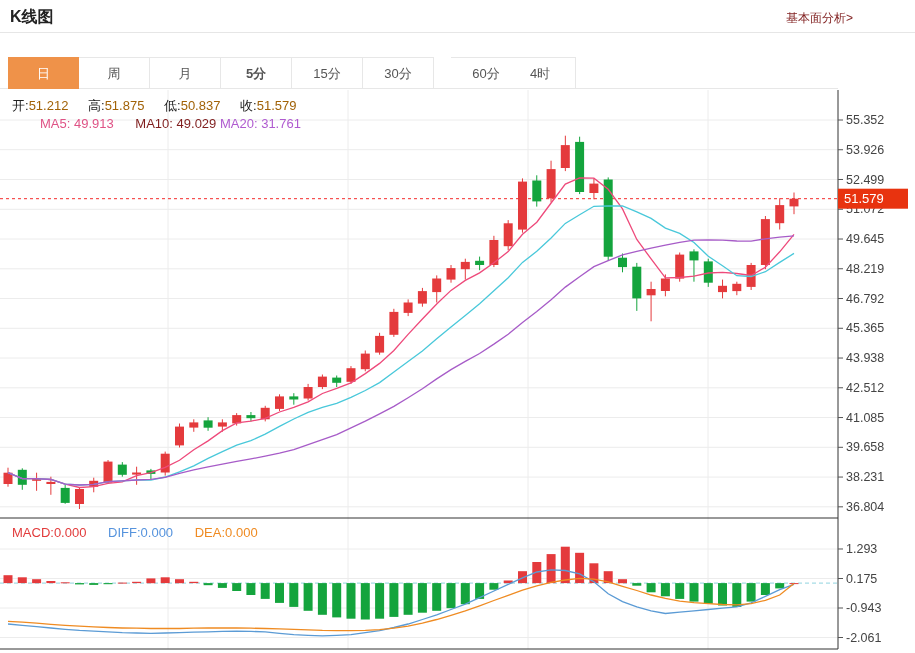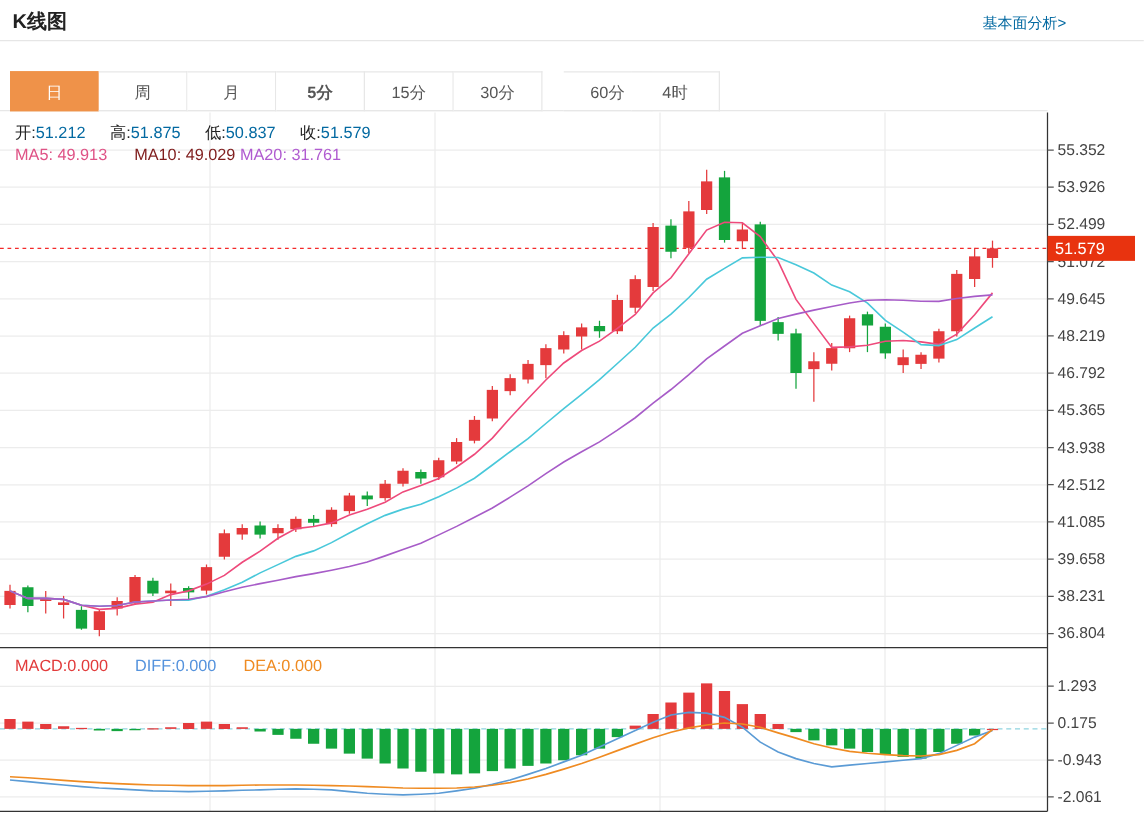--- a/index.html
+++ b/index.html
@@ -1,31 +1,31 @@
 <!DOCTYPE html>
 <html><head>
 <meta charset="utf-8">
 <style>
   html,body{margin:0;padding:0;background:#fff;}
   body{width:915px;height:653px;position:relative;overflow:hidden;
        font-family:"Liberation Sans","DejaVu Sans",sans-serif;}
   .header{position:absolute;left:0;top:0;width:861px;height:32px;}
   .page-title{position:absolute;left:10px;top:7px;font-size:16px;font-weight:bold;color:#222;}
-  .fund-link{position:absolute;right:8px;top:10px;font-size:12px;color:#0369a1;cursor:pointer;text-decoration:none;}
+  .fund-link{position:absolute;right:8px;top:10px;font-size:12px;color:#7f1d1d;cursor:pointer;text-decoration:none;}
   .divider{position:absolute;left:0;top:32px;width:915px;height:1px;background:#e6e6e6;}
   .tabbar{position:absolute;left:0;top:57px;width:838px;height:32px;border-bottom:1px solid #e7e7e7;box-sizing:border-box;}
   .tab{position:absolute;top:0;height:32px;width:71px;box-sizing:border-box;border:1px solid #e7e7e7;border-left:none;
        background:#fff;color:#555;font-size:13px;line-height:31px;text-align:center;cursor:pointer;}
   .tab.first{border-left:1px solid #e7e7e7;}
   .tab.active{background:#ef9249;border-color:#ef9249;color:#fff;}
   .ohlc-row{position:absolute;left:12px;top:97px;font-size:13px;white-space:nowrap;z-index:3;}
   .ohlc-row .lbl{color:#222;}
-  .ohlc-row .val{color:#0369a1;margin-right:16px;}
+  .ohlc-row .val{color:#a16207;margin-right:16px;}
   .ma-row{position:absolute;left:12px;top:116px;font-size:13px;white-space:nowrap;z-index:3;}
-  .ma5{color:#df5386;margin-right:18px;}
+  .ma5{color:#df5386;margin-right:18px;margin-left:28px;}
   .ma10{color:#7f1d1d;}
   .ma20{color:#b05bd0;}
   .macd-row{position:absolute;left:12px;top:525px;font-size:13px;white-space:nowrap;z-index:3;}
   .macd-t{color:#e23b3b;margin-right:18px;}
   .diff-t{color:#5593dd;margin-right:18px;}
   .dea-t{color:#ef8b22;text-align:center;}
   svg{position:absolute;left:0;top:0;}
 </style>
 </head>
 <body>

